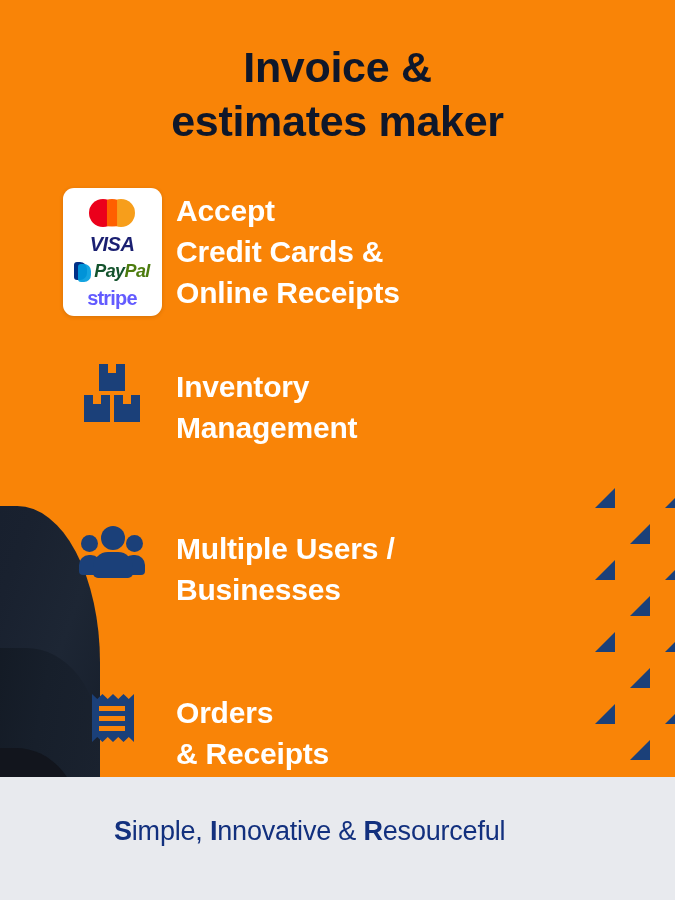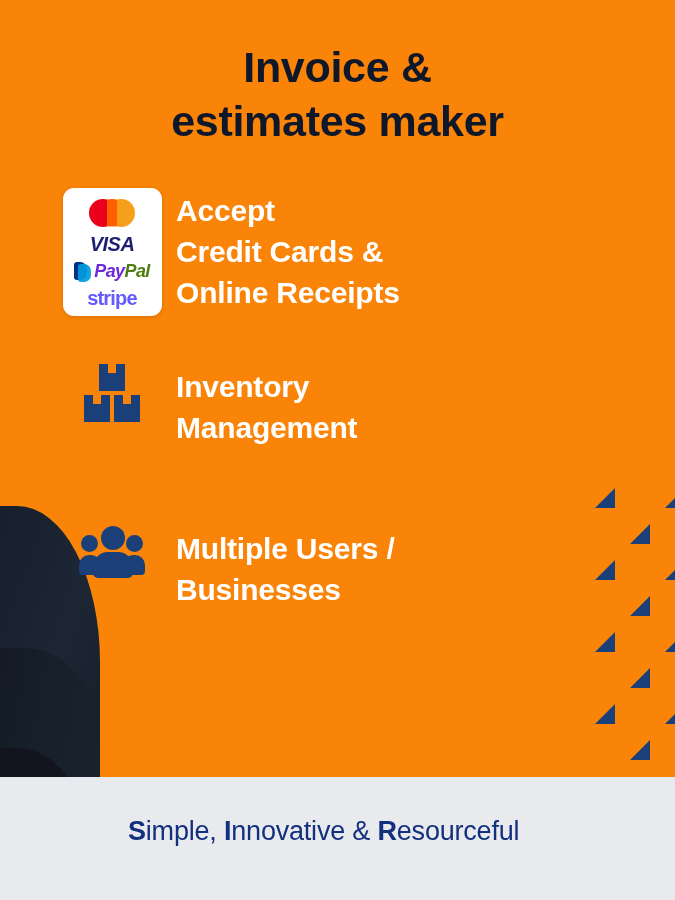--- a/index.html
+++ b/index.html
@@ -100,21 +100,21 @@
   }
   .pp{display:flex;align-items:center;gap:3px;}
   .pp-mark{position:relative;width:17px;height:20px;}
   .pp-mark b{
     position:absolute;display:block;width:13px;height:18px;
     border-radius:3px 7px 7px 3px;
   }
   .pp-mark .b1{left:0;top:1px;background:#003087;}
   .pp-mark .b2{left:4px;top:3px;background:#009CDE;opacity:.92;}
   .pp-txt{font-size:18px;font-weight:bold;font-style:italic;line-height:18px;letter-spacing:-0.6px;}
-  .pp-txt .pay{color:#6d28d9;}
+  .pp-txt .pay{color:#14532d;}
   .pp-txt .pal{color:#4d7c0f;}
   .stripe-txt{
     font-size:20px;font-weight:bold;color:#635BFF;letter-spacing:-0.8px;
     line-height:20px;
   }
 
   
   .boxes{position:relative;width:60px;height:58px;}
   .box{position:absolute;background:#1B4079;}
   .box::after{
@@ -134,21 +134,21 @@
 
   
   .receipt{position:relative;width:44px;height:56px;}
 
   
   .bottom-bar{
     position:absolute;left:0;top:777px;width:675px;height:123px;
     background:#E8EAEE;
   }
   .tagline{
-    position:absolute;left:128px;top:816px;
+    position:absolute;left:114px;top:816px;
     font-size:27px;color:#12307E;letter-spacing:-0.2px;
     white-space:nowrap;
   }
   .tagline b{font-weight:bold;}
   .tagline span.reg{font-weight:normal;}
 </style>
 </head>
 <body>
 
 <div id="stage">
@@ -234,19 +234,35 @@
           <i class="u-head-c"></i>
           <b class="u-body-c"></b>
         </div>
       </div>
       <div class="f-text">
         <span>Multiple Users /</span>
         <span>Businesses</span>
       </div>
     </div>
 
+    <div class="feature" style="height:130px;padding-top:24px;">
+      <div class="f-icon">
+        <div class="receipt">
+          <svg width="44" height="56" viewBox="0 0 44 56" aria-hidden="true">
+            <path d="M2 4 l5.25 5 5.25-5 5.25 5 5.25-5 5.25 5 5.25-5 5.25 5 5.25-5 v48 l-5.25-5 -5.25 5 -5.25-5 -5.25 5 -5.25-5 -5.25 5 -5.25-5 -5.25 5 z" fill="#1B4079"></path>
+            <rect x="9" y="16" width="26" height="5" fill="#F98407"></rect>
+            <rect x="9" y="26" width="26" height="5" fill="#F98407"></rect>
+            <rect x="9" y="36" width="26" height="5" fill="#F98407"></rect>
+          </svg>
+        </div>
+      </div>
+      <div class="f-text">
+        <span>Orders</span>
+        <span>&amp; Receipts</span>
+      </div>
+    </div>
 
   </div>
 
   <div class="bottom-bar"></div>
   <div class="tagline"><b>S</b><span class="reg">imple, </span><b>I</b><span class="reg">nnovative &amp; </span><b>R</b><span class="reg">esourceful</span></div>
 
 </div>
 
 </body></html>

